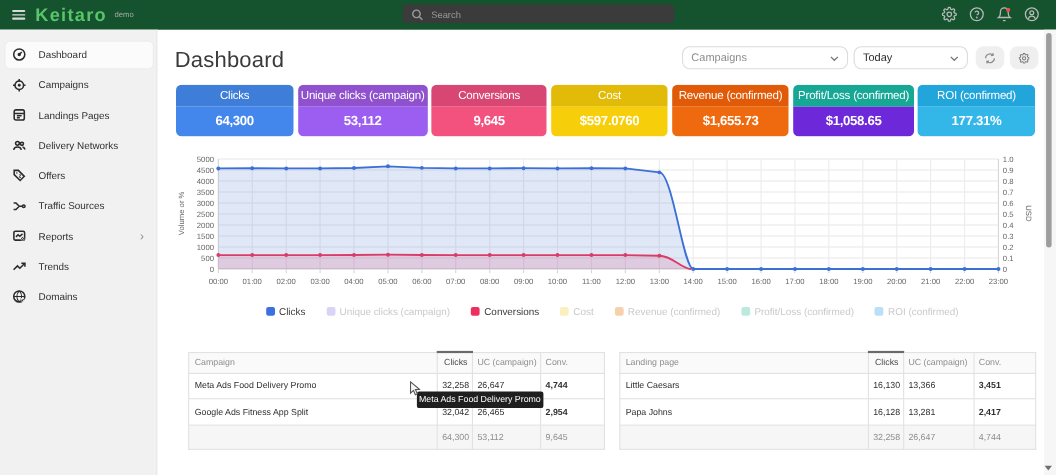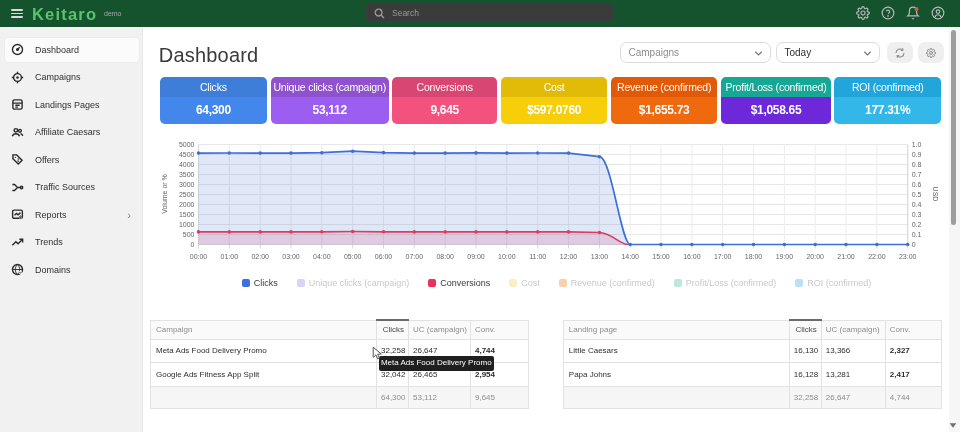--- a/index.html
+++ b/index.html
@@ -109,21 +109,21 @@
       </svg>
     <span class="txt">Landings Pages</span>
   </div>
   <div class="mitem" style="top:93px">
     <svg width="15" height="15" viewBox="0 0 24 24" fill="none" stroke="#2b2b2b" stroke-width="2.6">
         <circle cx="9" cy="8" r="3.2"></circle>
         <path d="M2.5 19c.8-3.2 3.3-4.8 6.5-4.8s5.7 1.6 6.5 4.8"></path>
         <circle cx="16.5" cy="8.8" r="2.6"></circle>
         <path d="M17.5 14.3c2.2.3 3.7 1.7 4.2 4"></path>
       </svg>
-    <span class="txt">Affiliate Caesars</span>
+    <span class="txt">Delivery Networks</span>
   </div>
   <div class="mitem" style="top:120.5px">
     <svg width="15" height="15" viewBox="0 0 24 24" fill="none" stroke="#2b2b2b" stroke-width="2.6">
         <path d="M3.5 10.5v-7h7l10 10-7 7z"></path>
         <circle cx="8" cy="8" r="1.2" fill="#2b2b2b" stroke="none"></circle>
         <path d="M12.2 11.2c.5-.7 2-.7 2.4.2.4.9-.5 1.5-1.2 1.8-.7.3-1.6.9-1.2 1.8.4.9 1.9.9 2.4.2M13.1 10v1M14 15.3v1" stroke-width="1.4"></path>
       </svg>
     <span class="txt">Offers</span>
   </div>
   <div class="mitem" style="top:148px">
@@ -373,21 +373,21 @@
   <div class="litem"><span class="lsq" style="background:#3a70e0"></span>Clicks</div>
   <div class="litem dis"><span class="lsq" style="background:#d9d3f6"></span>Unique clicks (campaign)</div>
   <div class="litem"><span class="lsq" style="background:#ee2e5f"></span>Conversions</div>
   <div class="litem dis"><span class="lsq" style="background:#faf0bf"></span>Cost</div>
   <div class="litem dis"><span class="lsq" style="background:#f7d1ac"></span>Revenue (confirmed)</div>
   <div class="litem dis"><span class="lsq" style="background:#bce9dd"></span>Profit/Loss (confirmed)</div>
   <div class="litem dis"><span class="lsq" style="background:#b9e0f6"></span>ROI (confirmed)</div>
 </div>
 
 <div id="heading">Dashboard</div>
-<table class="tbl" style="left:150px; width:378px">
+<table class="tbl" style="left:171px; width:378px">
   <colgroup>
       <col style="width:226px">
       <col style="width:32px">
       <col style="width:62px">
       <col style="width:58px">
     </colgroup>
   <tbody>
       <tr>
         <th>Campaign</th>
         <th class="num sorted">Clicks</th>
@@ -426,21 +426,21 @@
       <tr>
         <th>Landing page</th>
         <th class="num sorted">Clicks</th>
         <th class="lft">UC (campaign)</th>
         <th class="num">Conv.</th>
       </tr>
   <tr>
         <td>Little Caesars</td>
         <td class="num cl">16,130</td>
         <td class="num">13,366</td>
-        <td class="num bold">2,327</td>
+        <td class="num bold">3,451</td>
       </tr>
   <tr>
         <td>Papa Johns</td>
         <td class="num cl">16,128</td>
         <td class="num">13,281</td>
         <td class="num bold">2,417</td>
       </tr>
   <tr class="foot">
         <td></td>
         <td class="num cl">32,258</td>

